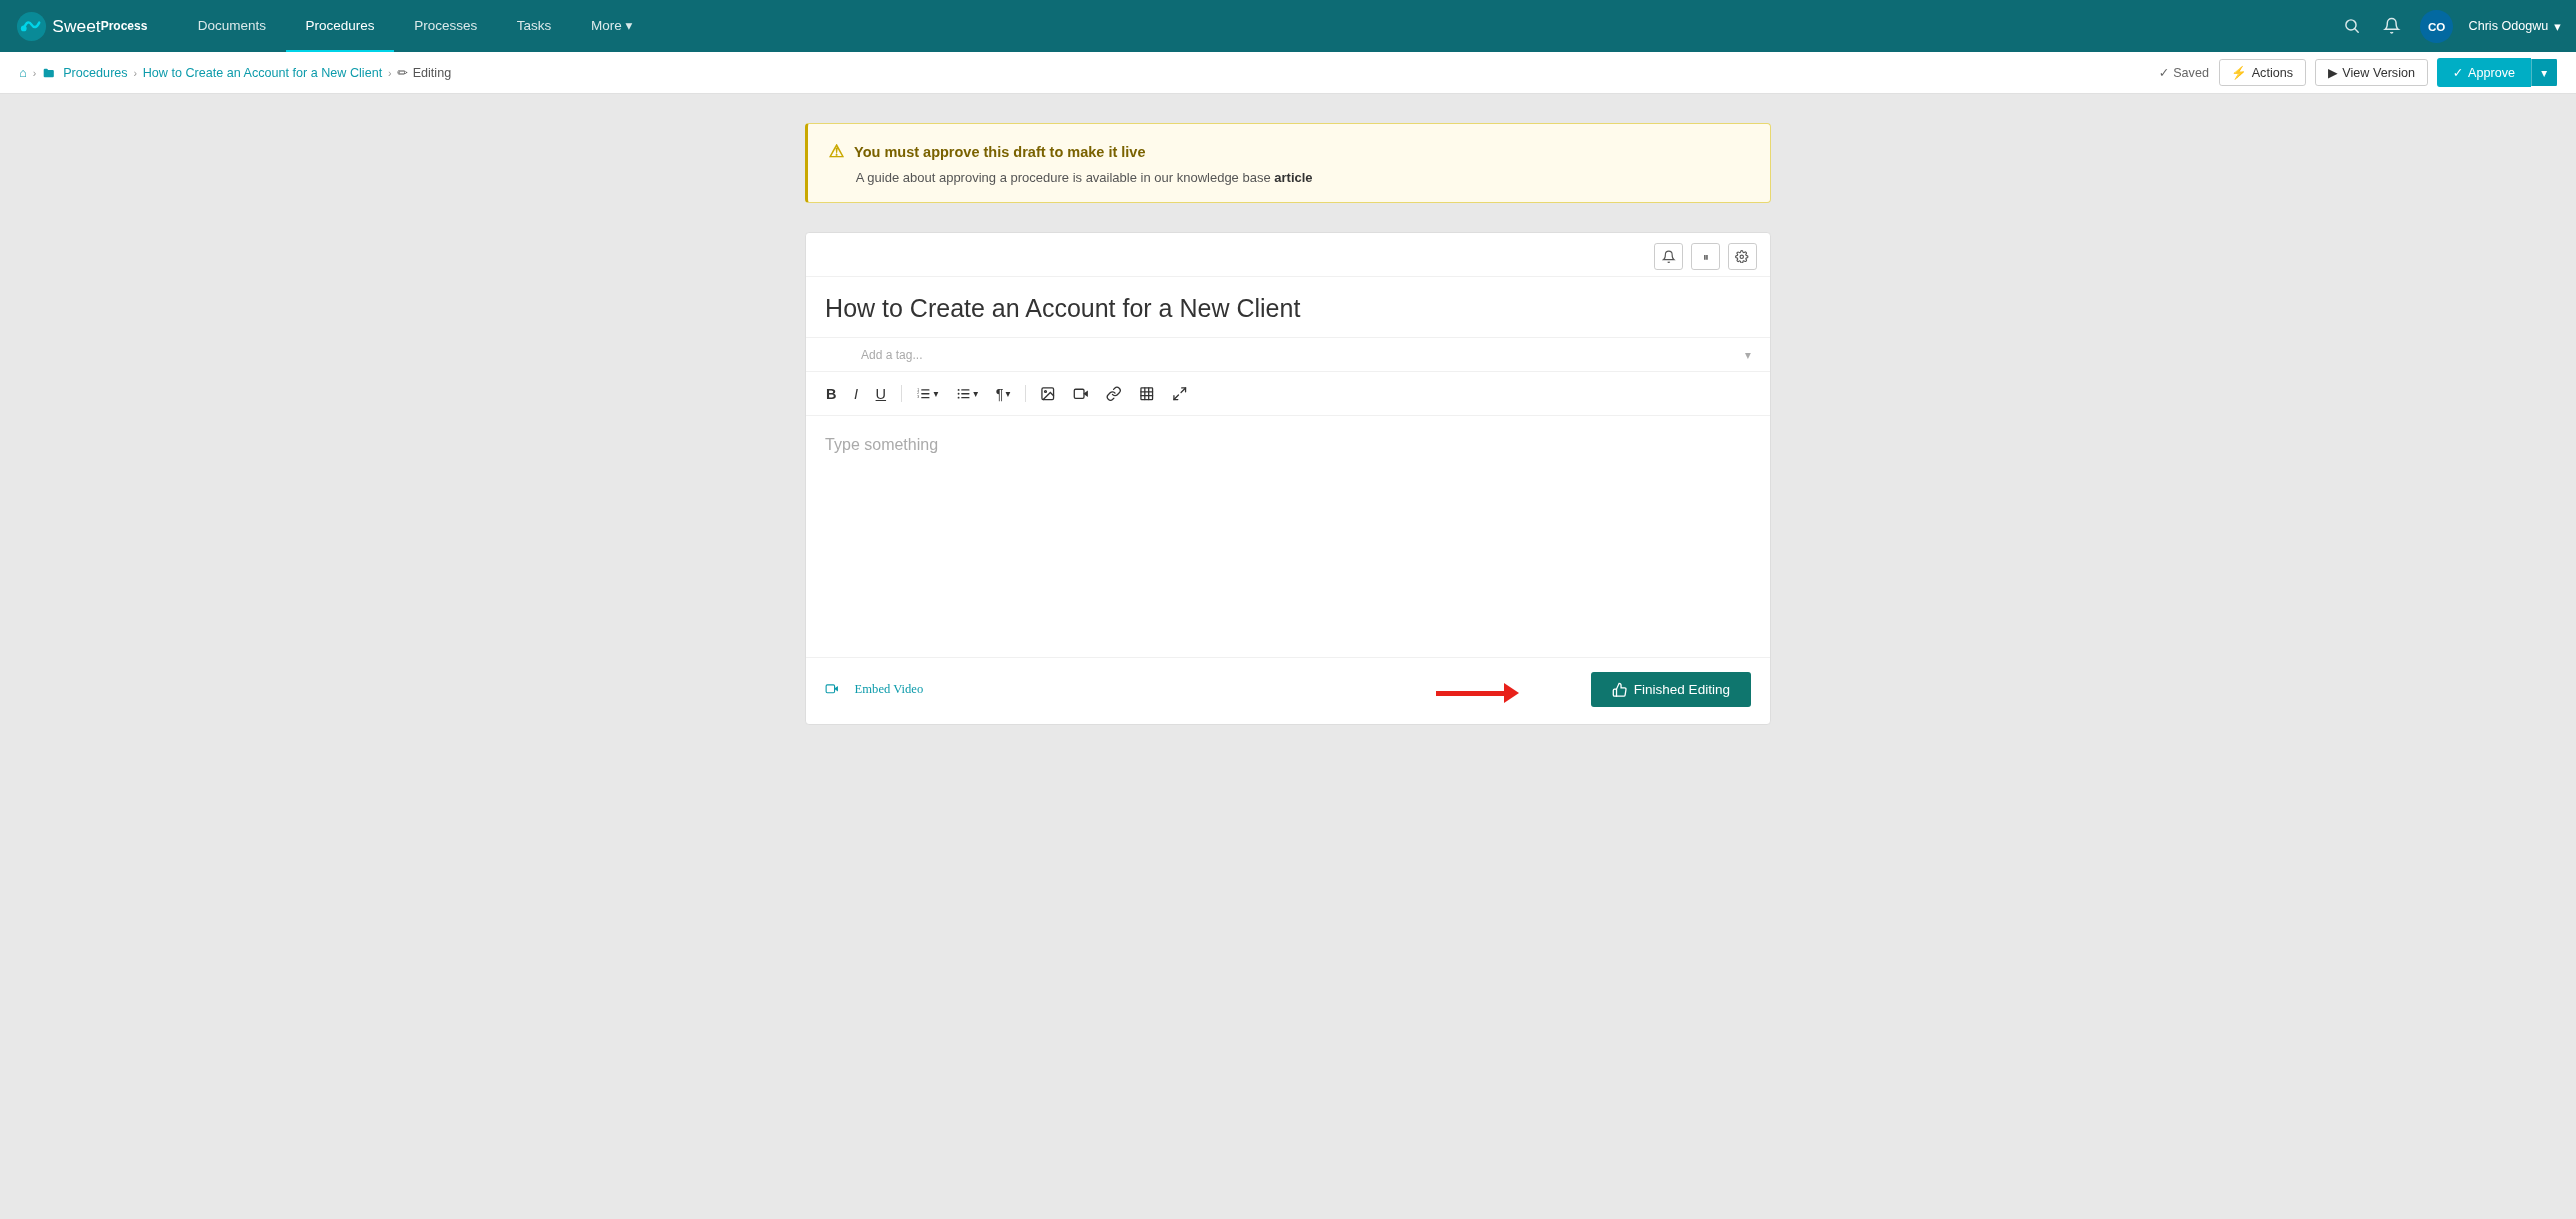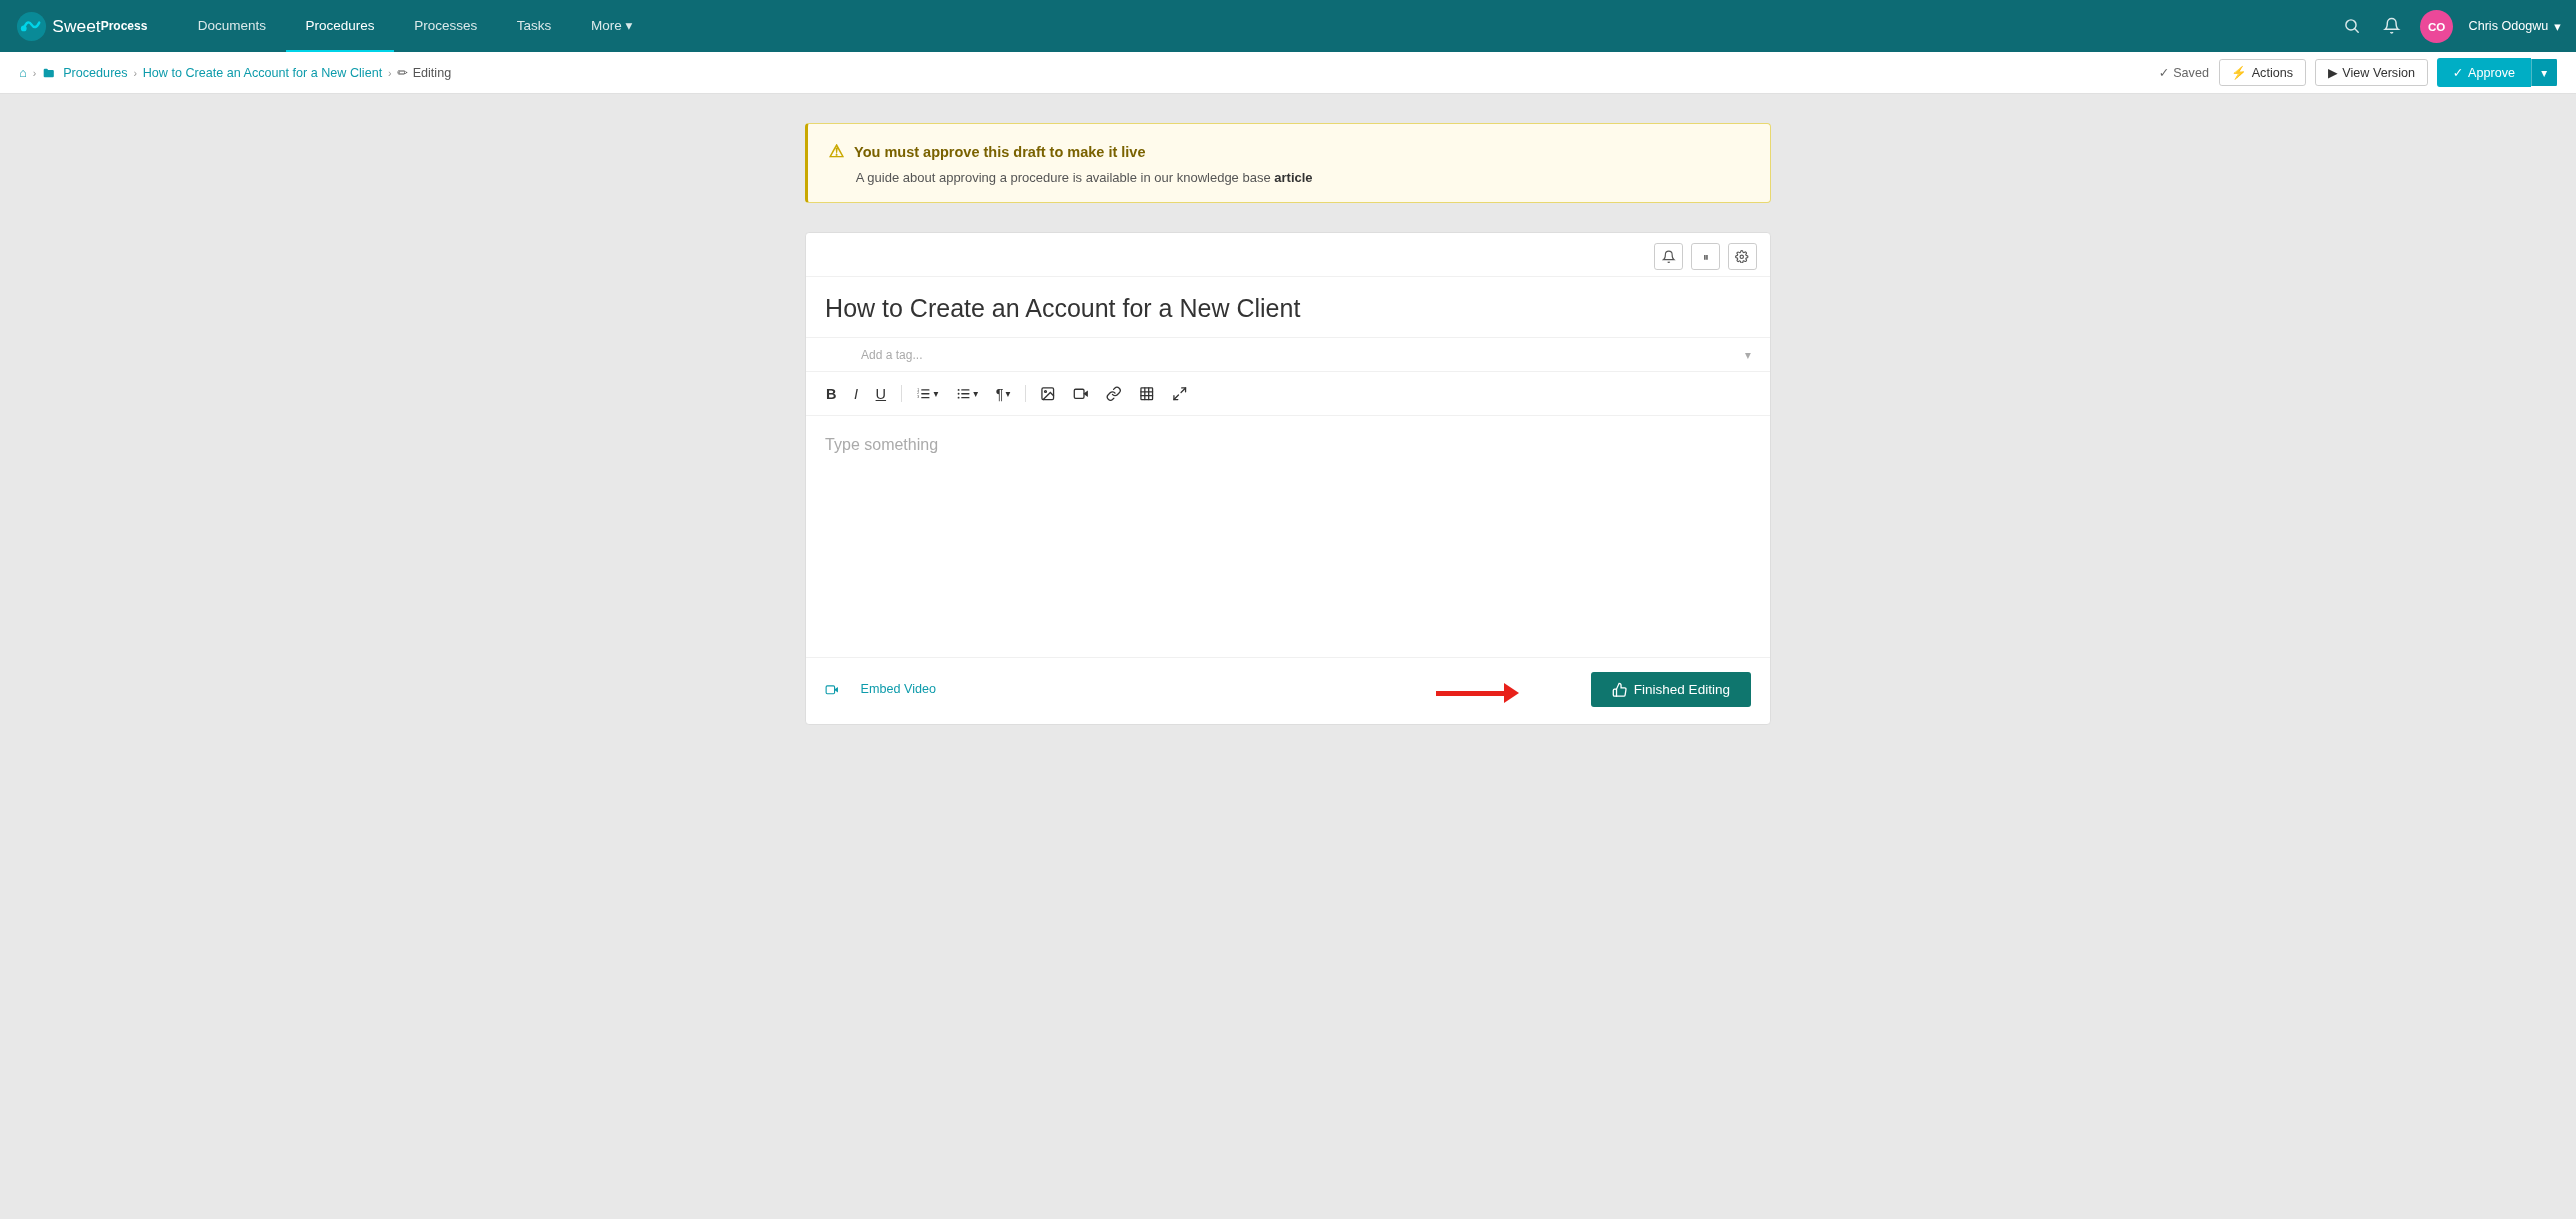--- a/index.html
+++ b/index.html
@@ -68,21 +68,21 @@
       cursor: pointer;
       font-size: 17.4px;
       padding: 3.9px;
       display: flex;
       align-items: center;
     }
     .avatar-circle {
       width: 33px;
       height: 33px;
       border-radius: 50%;
-      background: #ec4899;
+      background: #0369a1;
       color: #fff;
       display: flex;
       align-items: center;
       justify-content: center;
       font-size: 11.6px;
       font-weight: 600;
     }
     .user-info {
       color: #fff;
       font-size: 12.6px;
@@ -328,23 +328,24 @@
       justify-content: space-between;
       padding: 13.5px 19.3px 17.4px;
       border-top: 1px solid #f0f0f0;
       position: relative;
     }
     .embed-video-link {
       color: #0d9bab;
       font-size: 12.6px;
       cursor: pointer;
       display: flex;
-      align-items: flex-end;
-      gap: 22px;
+      align-items: flex-start;
+      gap: 16px;
       text-decoration: none;
+      font-family: Liberation Serif, serif;
     }
     .finished-editing-btn {
       background: #0f766e;
       color: #fff;
       border: none;
       border-radius: 2.9px;
       padding: 9.7px 21px;
       font-size: 13.5px;
       font-weight: 500;
       cursor: pointer;

